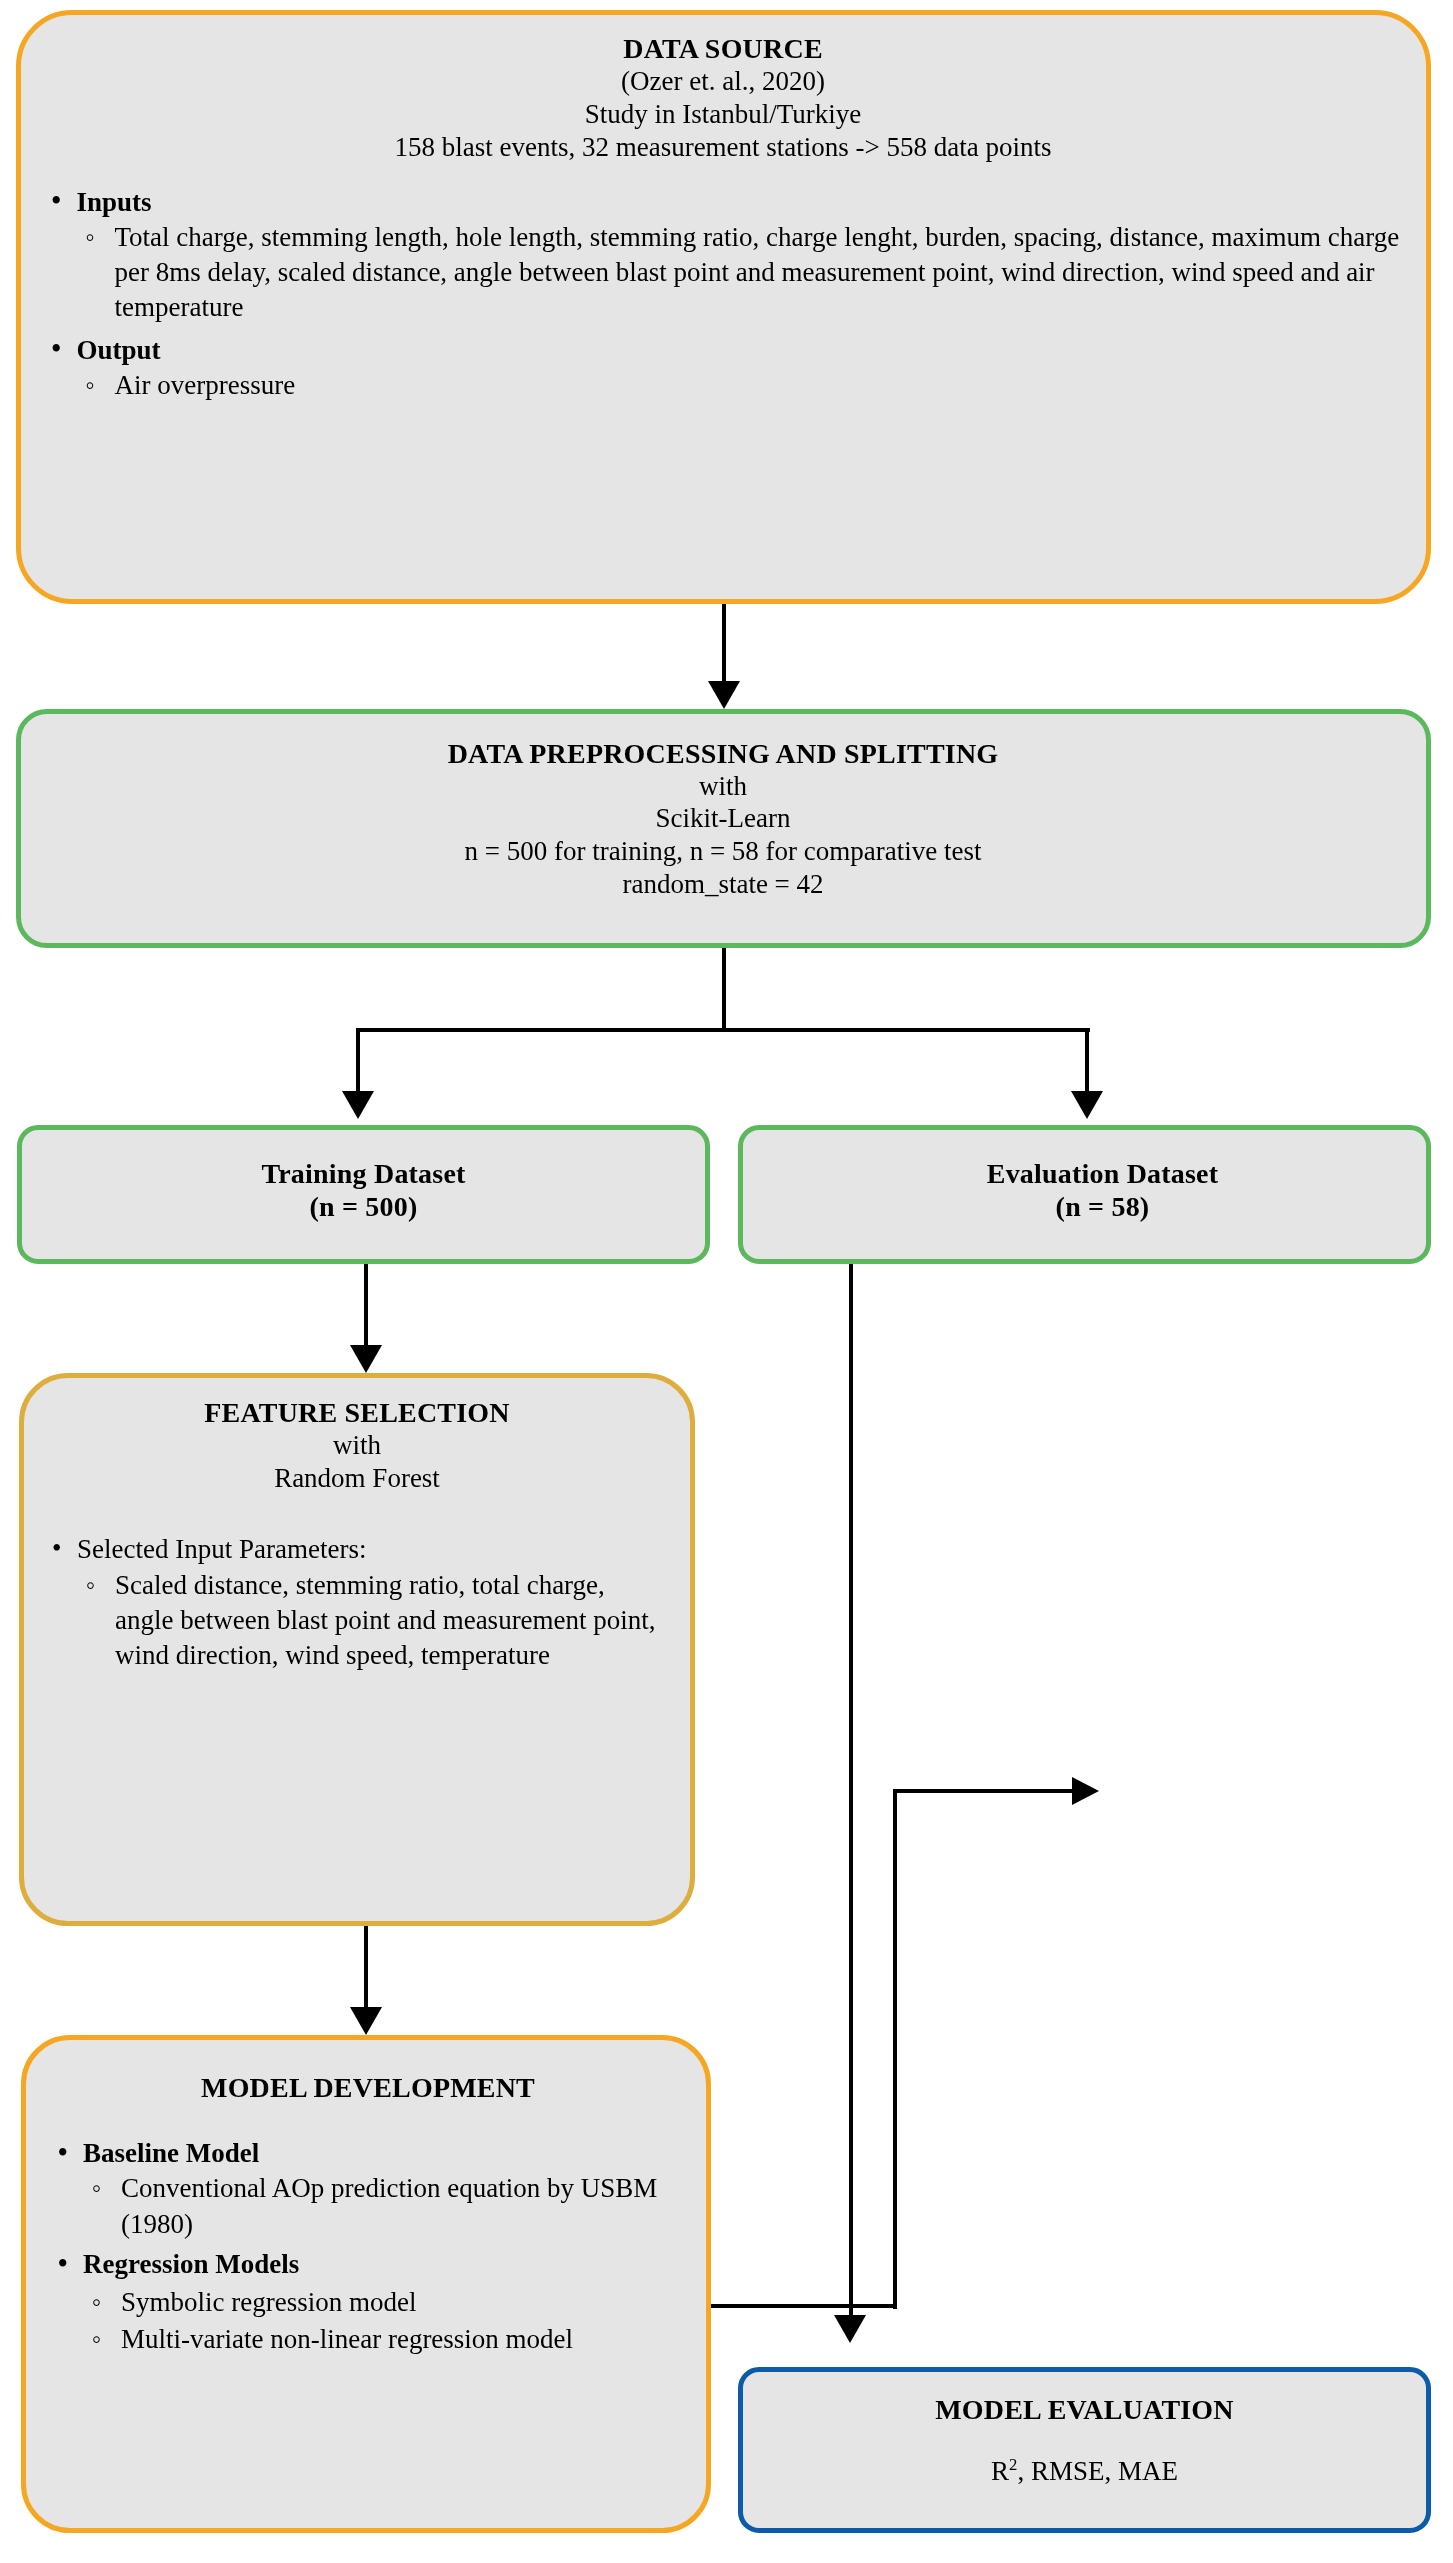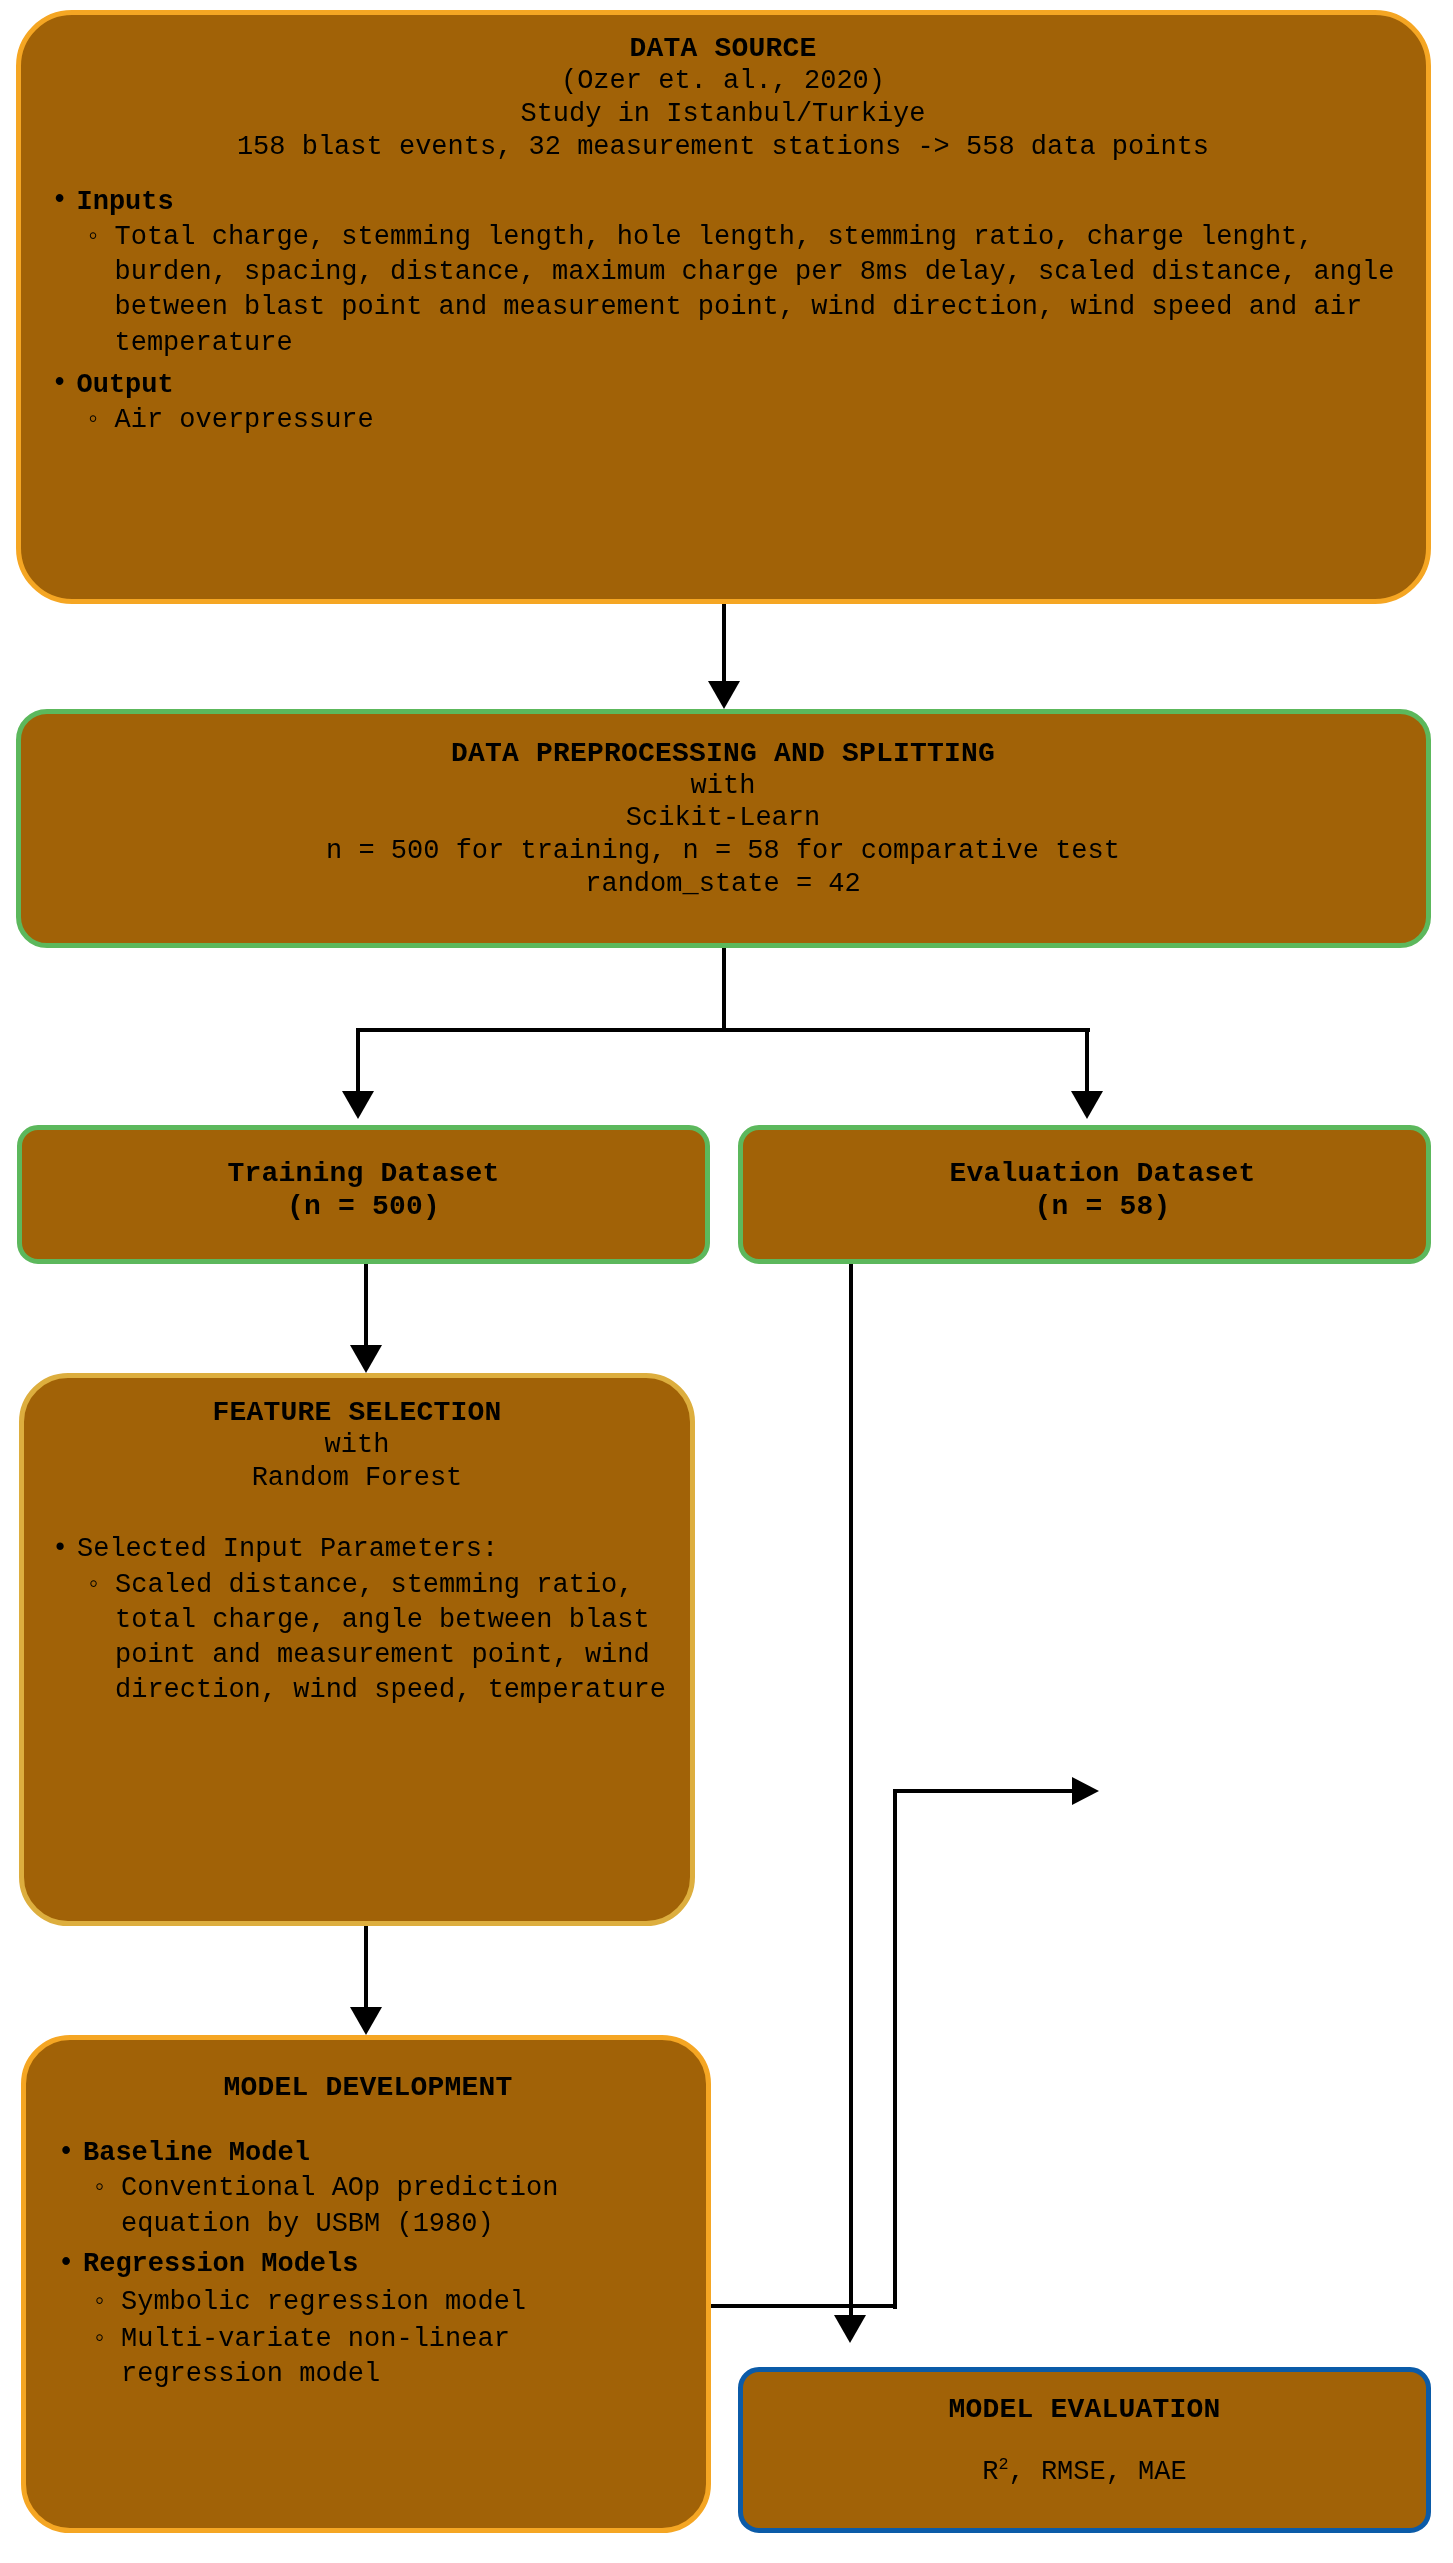--- a/index.html
+++ b/index.html
@@ -12,23 +12,22 @@
     width: 1453px;
     height: 2563px;
     background: #ffffff;
     font-family: "Liberation Serif", "DejaVu Serif", serif;
     color: #000000;
     overflow: hidden;
   }
   .node {
     position: absolute;
     box-sizing: border-box;
-    background: #a16207;
+    background: #e5e5e5;
     z-index: 3;
-    font-family: Liberation Mono, monospace;
   }
   .node .inner {
     width: 100%;
     height: 100%;
     box-sizing: border-box;
   }
 
   
   .orange-strong { border: 5px solid #F5A623; }
   .orange-soft   { border: 5px solid #DDAE3E; }

